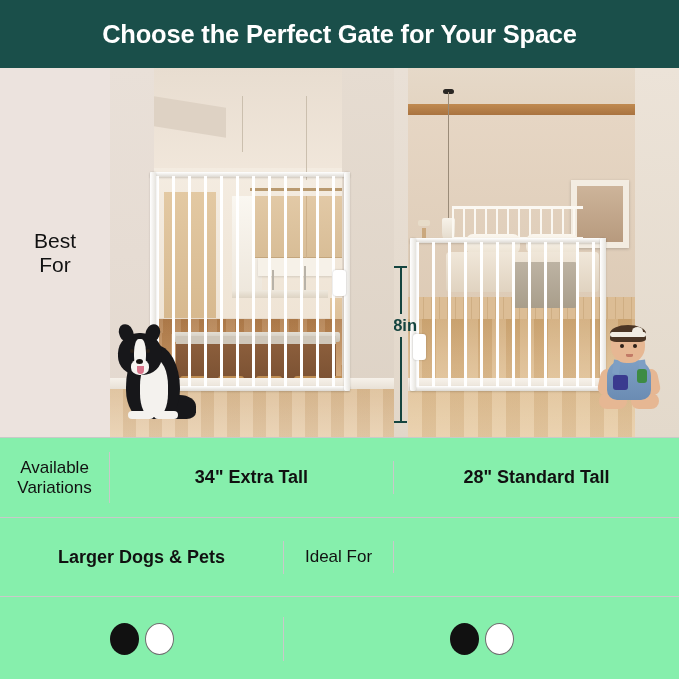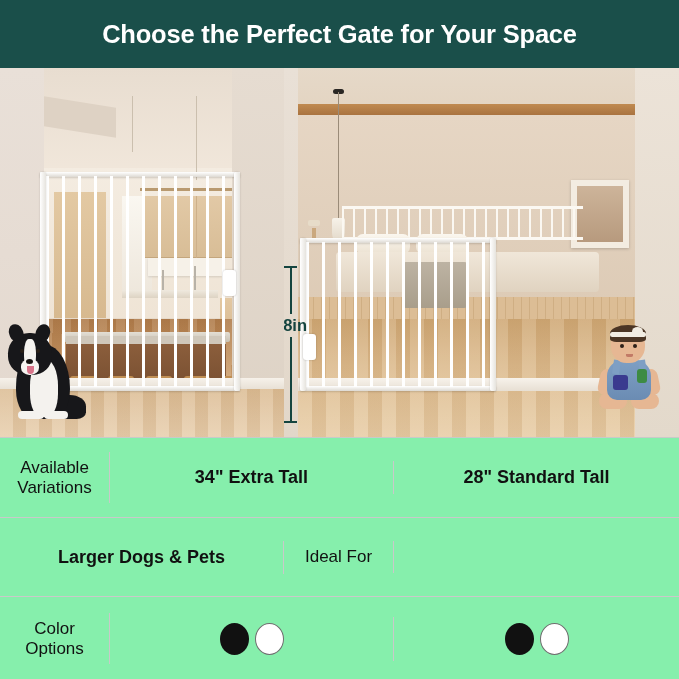--- a/index.html
+++ b/index.html
@@ -247,20 +247,26 @@
 <body>
 
 <div class="page">
 
   <div class="header">
     <div class="header-title">Choose the Perfect Gate for Your Space</div>
   </div>
 
   <div class="hero">
 
+    <div class="hero-label">
+      <div class="hero-label-text">
+        <span>Best</span><br>
+        <span>For</span>
+      </div>
+    </div>
 
     <div class="hero-img left">
       <div class="L-door">
         <div class="L-ceil"></div>
         <div class="L-ceil-soffit"></div>
         <div class="L-backwall"></div>
         <div class="L-doorwood"></div>
         <div class="L-pend1"></div>
         <div class="L-pend2"></div>
         <div class="L-pend2b"></div>
@@ -412,26 +418,20 @@
     <div class="cell mid">34" Extra Tall</div>
     <div class="cell right">28" Standard Tall</div>
   </div>
 
   <div class="row ideal">
     <div class="cell mid">Larger Dogs &amp; Pets</div>
     <div class="cell label">Ideal For</div>
   </div>
 
   <div class="row colors">
-    <div class="cell label">
-      <div>
-        <span>Color</span><br>
-        <span>Options</span>
-      </div>
-    </div>
     <div class="cell mid">
       <div class="swatches">
         <div class="sw black"></div>
         <div class="sw white"></div>
       </div>
     </div>
     <div class="cell right">
       <div class="swatches">
         <div class="sw black"></div>
         <div class="sw white"></div>

